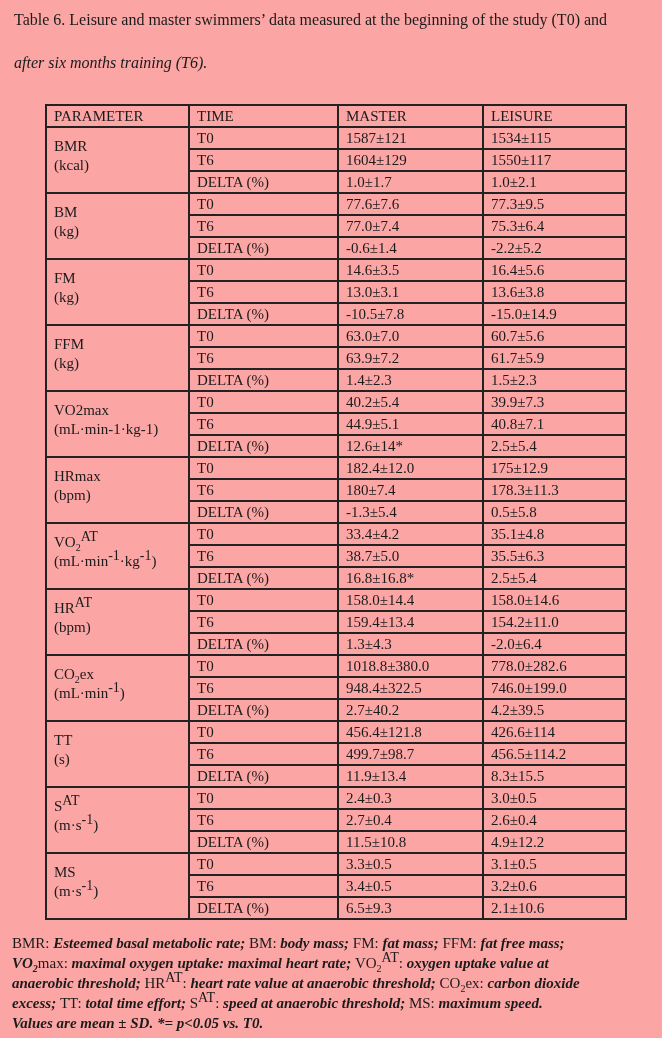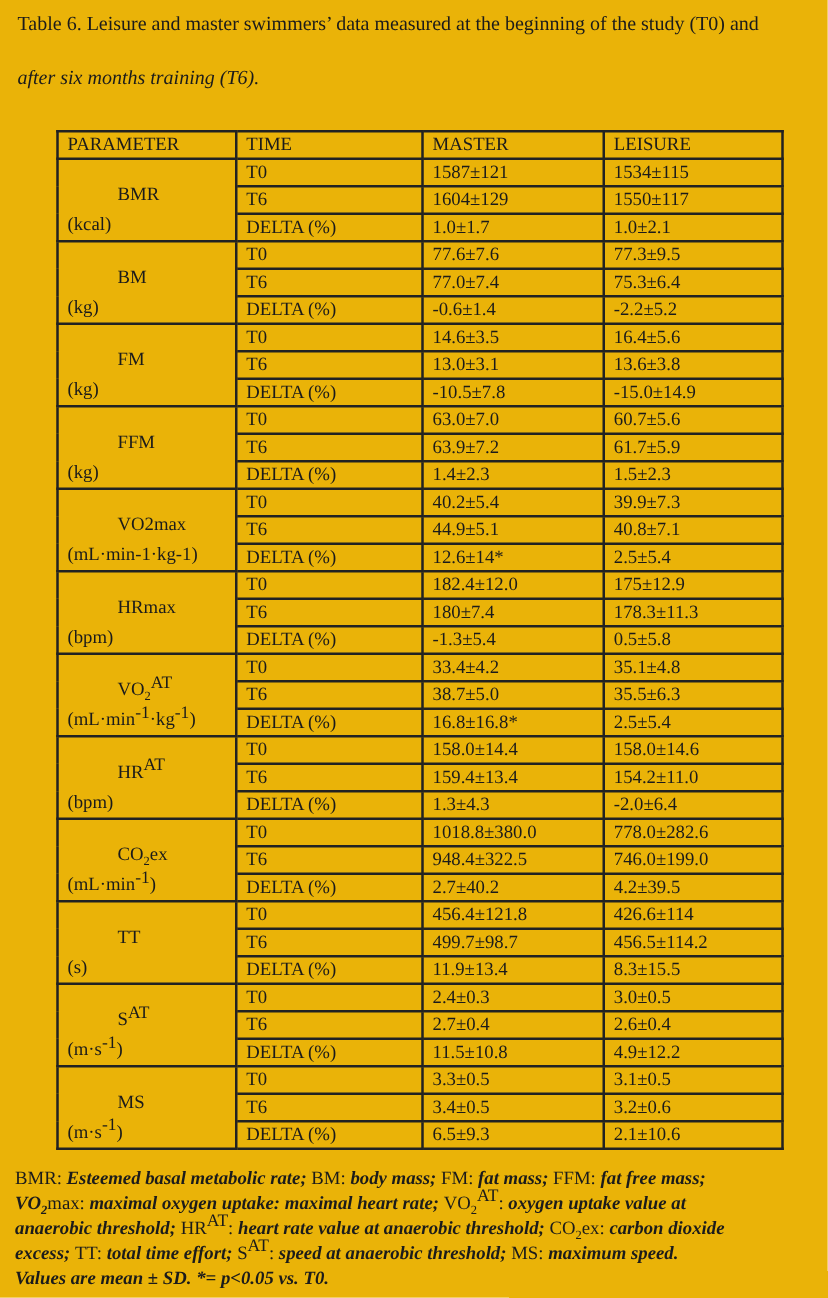--- a/index.html
+++ b/index.html
@@ -1,41 +1,41 @@
 <!DOCTYPE html>
 <html><head>
 <meta charset="utf-8">
 <style>
   html,body{margin:0;padding:0;background:#ffffff;}
   body{
     width:662px;height:1038px;position:relative;overflow:hidden;
     font-family:"Liberation Serif", serif;color:#1b1b1b;
     -webkit-font-smoothing:antialiased;
   }
-  .page{position:absolute;inset:0;background:#eab308;}
+  .page{position:absolute;inset:0;background:#fca5a5;}
 
   .doc-title{position:absolute;left:14px;top:10px;width:640px;font-size:16px;}
   .doc-title .t-line{line-height:20px;white-space:nowrap;}
   .doc-title .t-line + .t-line{margin-top:23px;font-style:italic;}
 
   table.data-table{
     position:absolute;left:45px;top:104px;width:580px;height:807px;
     border-collapse:collapse;table-layout:fixed;
   }
   .data-table th,.data-table td{
     border:2px solid #222222;
     font-size:15px;font-weight:normal;text-align:left;
     padding:0 2px 0 7px;line-height:20px;vertical-align:middle;
     overflow:hidden;white-space:nowrap;
   }
   .data-table td.param{
     position:relative;vertical-align:top;padding:0;
   }
-  .param-name{position:absolute;top:18px;left:7px;line-height:20px;margin-left:40px;}
-  .param-unit{position:absolute;bottom:2px;left:7px;line-height:20px;}
+  .param-name{position:absolute;top:8px;left:7px;line-height:20px;}
+  .param-unit{position:absolute;bottom:17px;left:7px;line-height:20px;}
 
   .sup{vertical-align:super;font-size:14px;line-height:0;}
   .sub{vertical-align:sub;font-size:10px;line-height:0;}
   .b{font-weight:bold;font-style:italic;}
   .i{font-style:italic;}
 
   .footnote{
     position:absolute;left:12px;top:933px;width:648px;
     font-size:15px;line-height:20px;white-space:nowrap;
   }

